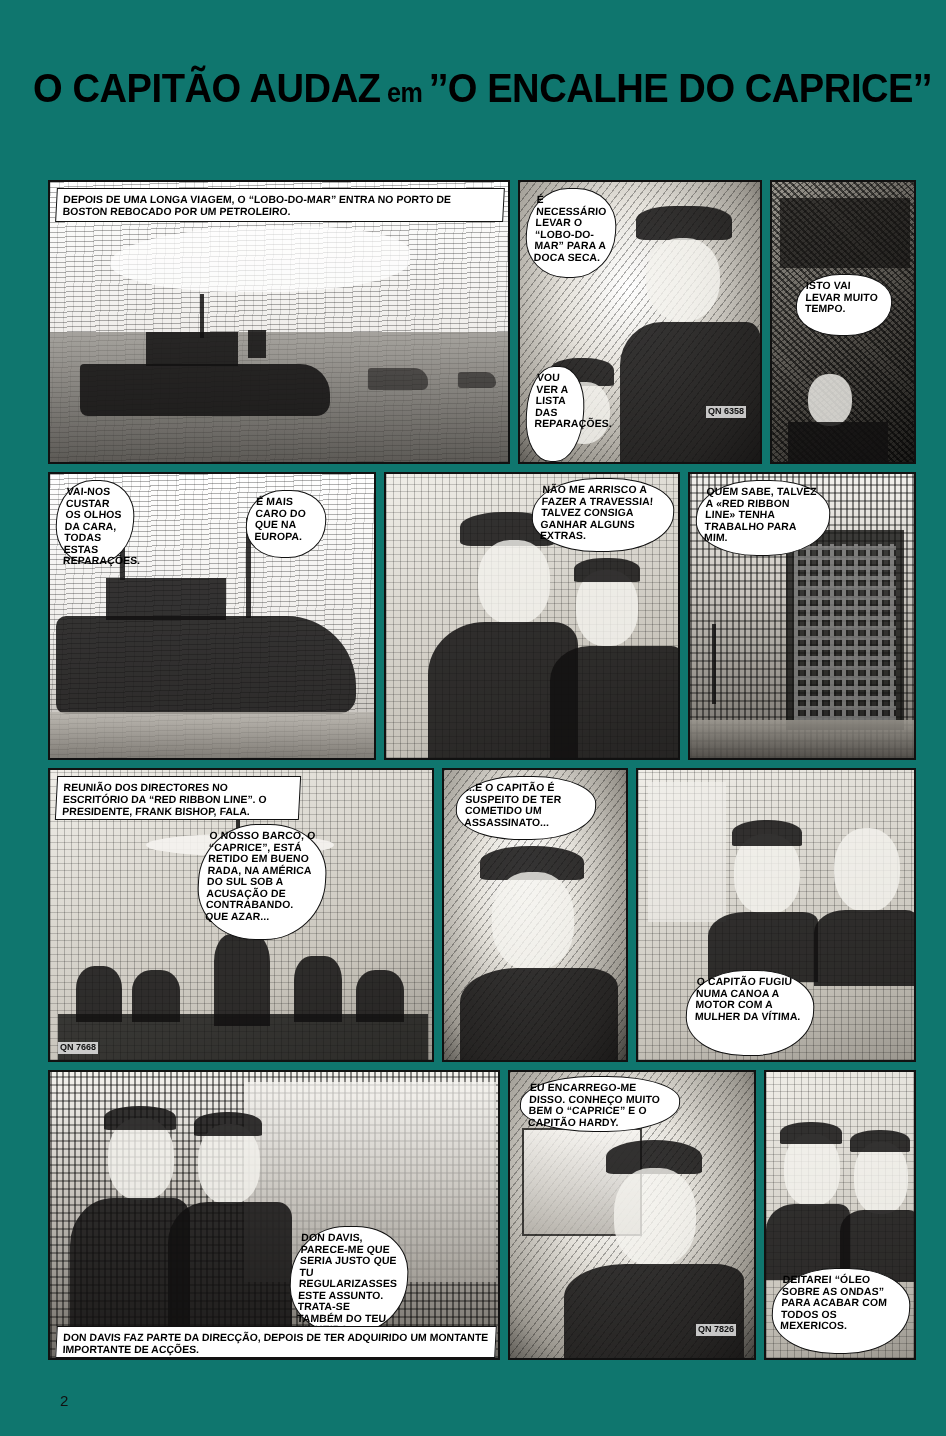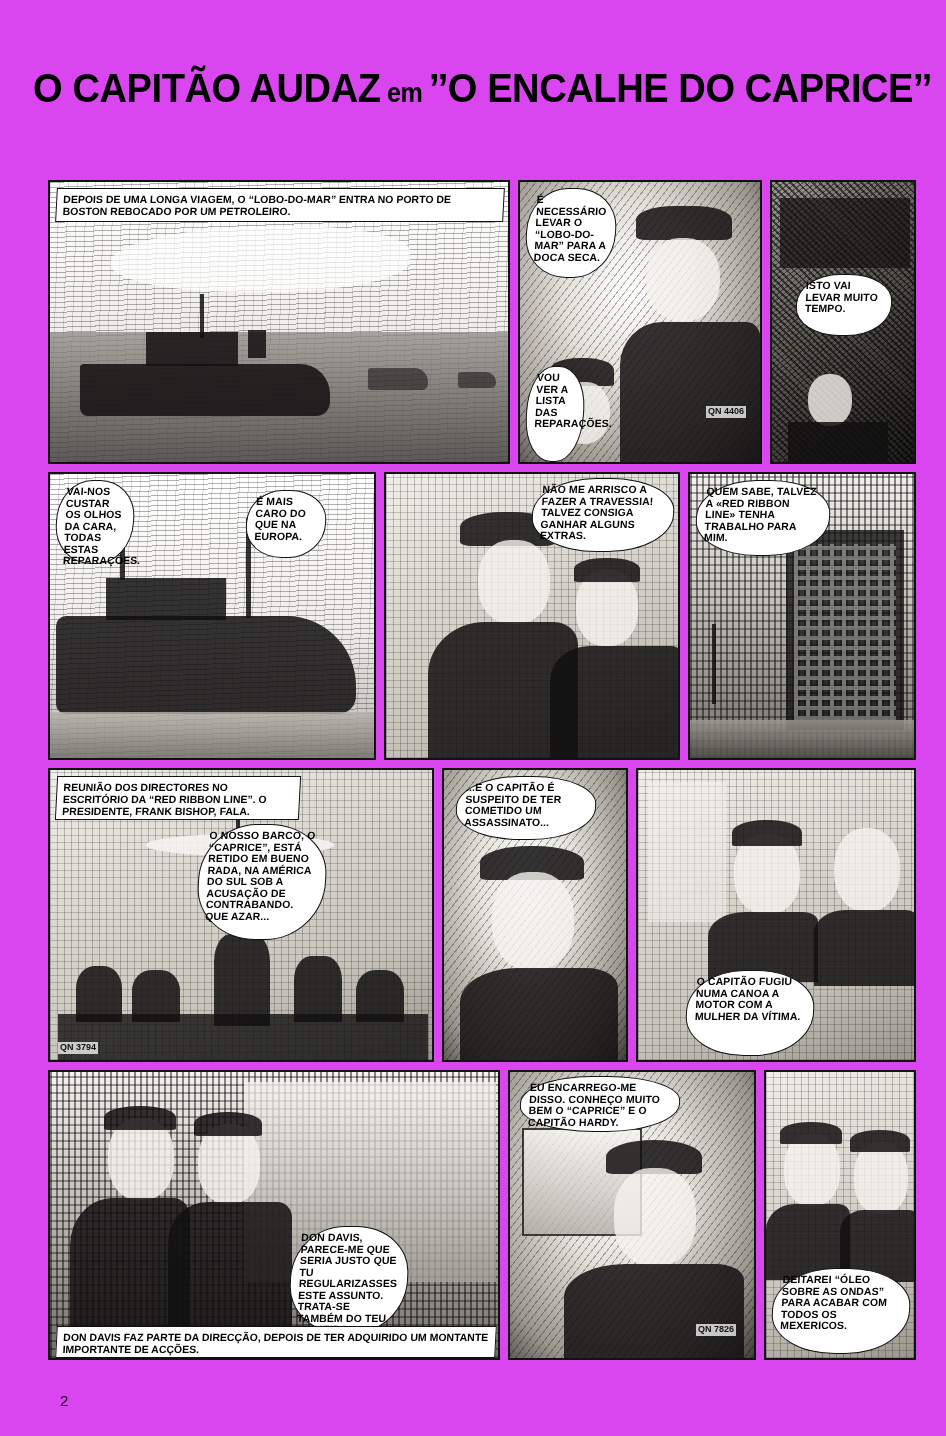--- a/index.html
+++ b/index.html
@@ -13,21 +13,21 @@
     position: relative;
     font-family: "Liberation Sans", sans-serif;
     color: #000;
     overflow: hidden;
   }
   .page {
     position: absolute;
     top: 0; left: 0;
     width: 946px;
     height: 1436px;
-    background: #d946ef;
+    background: #0f766e;
   }
 
   
   .title {
     position: absolute;
     top: 68px;
     left: 0;
     width: 946px;
     text-align: center;
     font-family: "Liberation Sans Narrow", "Liberation Sans", sans-serif;
@@ -189,21 +189,21 @@
       <div class="ink face"></div>
       <div class="shape" style="left:116px; top:24px; width:96px; height:34px; border-radius:40% 40% 10% 10%;"></div>
       <div class="shape light" style="left:126px; top:56px; width:74px; height:84px; border-radius:45% 45% 48% 48%;"></div>
       <div class="shape" style="left:100px; top:140px; width:140px; height:144px; border-radius:30% 10% 0 0;"></div>
       <div class="shape" style="left:22px; top:288px; width:0; height:0;"></div>
       <div class="shape" style="left:26px; top:282px; width:0; height:0;"></div>
       <div class="shape" style="left:30px; top:176px; width:64px; height:28px; border-radius:44% 44% 8% 8%;"></div>
       <div class="shape light" style="left:38px; top:200px; width:52px; height:62px; border-radius:45% 45% 48% 48%;"></div>
       <div class="balloon" style="left:6px; top:6px; width:90px; height:90px;">É NECESSÁRIO LEVAR O “LOBO-DO-MAR” PARA A DOCA SECA.</div>
       <div class="balloon" style="left:6px; top:184px; width:58px; height:96px;">VOU VER A LISTA DAS REPARAÇÕES.</div>
-      <div class="sig" style="left:186px; top:224px;">QN 4406</div>
+      <div class="sig" style="left:186px; top:224px;">QN 6358</div>
     </div>
 
     <div class="panel" style="left:722px; top:0px; width:146px; height:284px;">
       <div class="ink dark"></div>
       <div class="shape" style="left:8px; top:16px; width:130px; height:70px; opacity:.7;"></div>
       <div class="shape light" style="left:36px; top:192px; width:44px; height:52px; border-radius:46%;"></div>
       <div class="shape" style="left:16px; top:240px; width:100px; height:44px;"></div>
       <div class="balloon" style="left:24px; top:92px; width:96px; height:62px;">ISTO VAI LEVAR MUITO TEMPO.</div>
     </div>
 
@@ -243,21 +243,21 @@
       <div class="shape soft" style="left:96px; top:64px; width:188px; height:22px; border-radius:50%; background:#f5f3ef; opacity:.9;"></div>
       <div class="shape" style="left:186px; top:44px; width:4px; height:22px;"></div>
       <div class="shape" style="left:8px; top:244px; width:370px; height:48px; opacity:.8;"></div>
       <div class="shape" style="left:26px; top:196px; width:46px; height:56px; border-radius:40% 40% 0 0;"></div>
       <div class="shape" style="left:82px; top:200px; width:48px; height:52px; border-radius:40% 40% 0 0;"></div>
       <div class="shape" style="left:164px; top:164px; width:56px; height:92px; border-radius:30% 30% 0 0;"></div>
       <div class="shape" style="left:244px; top:186px; width:48px; height:66px; border-radius:36% 36% 0 0;"></div>
       <div class="shape" style="left:306px; top:200px; width:48px; height:52px; border-radius:40% 40% 0 0;"></div>
       <div class="caption" style="left:6px; top:6px; width:244px; height:44px;">REUNIÃO DOS DIRECTORES NO ESCRITÓRIO DA “RED RIBBON LINE”. O PRESIDENTE, FRANK BISHOP, FALA.</div>
       <div class="balloon" style="left:148px; top:54px; width:128px; height:116px;">O NOSSO BARCO, O “CAPRICE”, ESTÁ RETIDO EM BUENO RADA, NA AMÉRICA DO SUL SOB A ACUSAÇÃO DE CONTRABANDO. QUE AZAR...</div>
-      <div class="sig" style="left:8px; top:272px;">QN 3794</div>
+      <div class="sig" style="left:8px; top:272px;">QN 7668</div>
     </div>
 
     <div class="panel" style="left:394px; top:588px; width:186px; height:294px;">
       <div class="ink face"></div>
       <div class="shape" style="left:36px; top:76px; width:104px; height:34px; border-radius:48% 48% 8% 8%;"></div>
       <div class="shape light" style="left:48px; top:102px; width:82px; height:98px; border-radius:44%;"></div>
       <div class="shape" style="left:16px; top:198px; width:158px; height:96px; border-radius:36% 20% 0 0;"></div>
       <div class="balloon" style="left:12px; top:6px; width:140px; height:64px;">...E O CAPITÃO É SUSPEITO DE TER COMETIDO UM ASSASSINATO...</div>
     </div>
 

